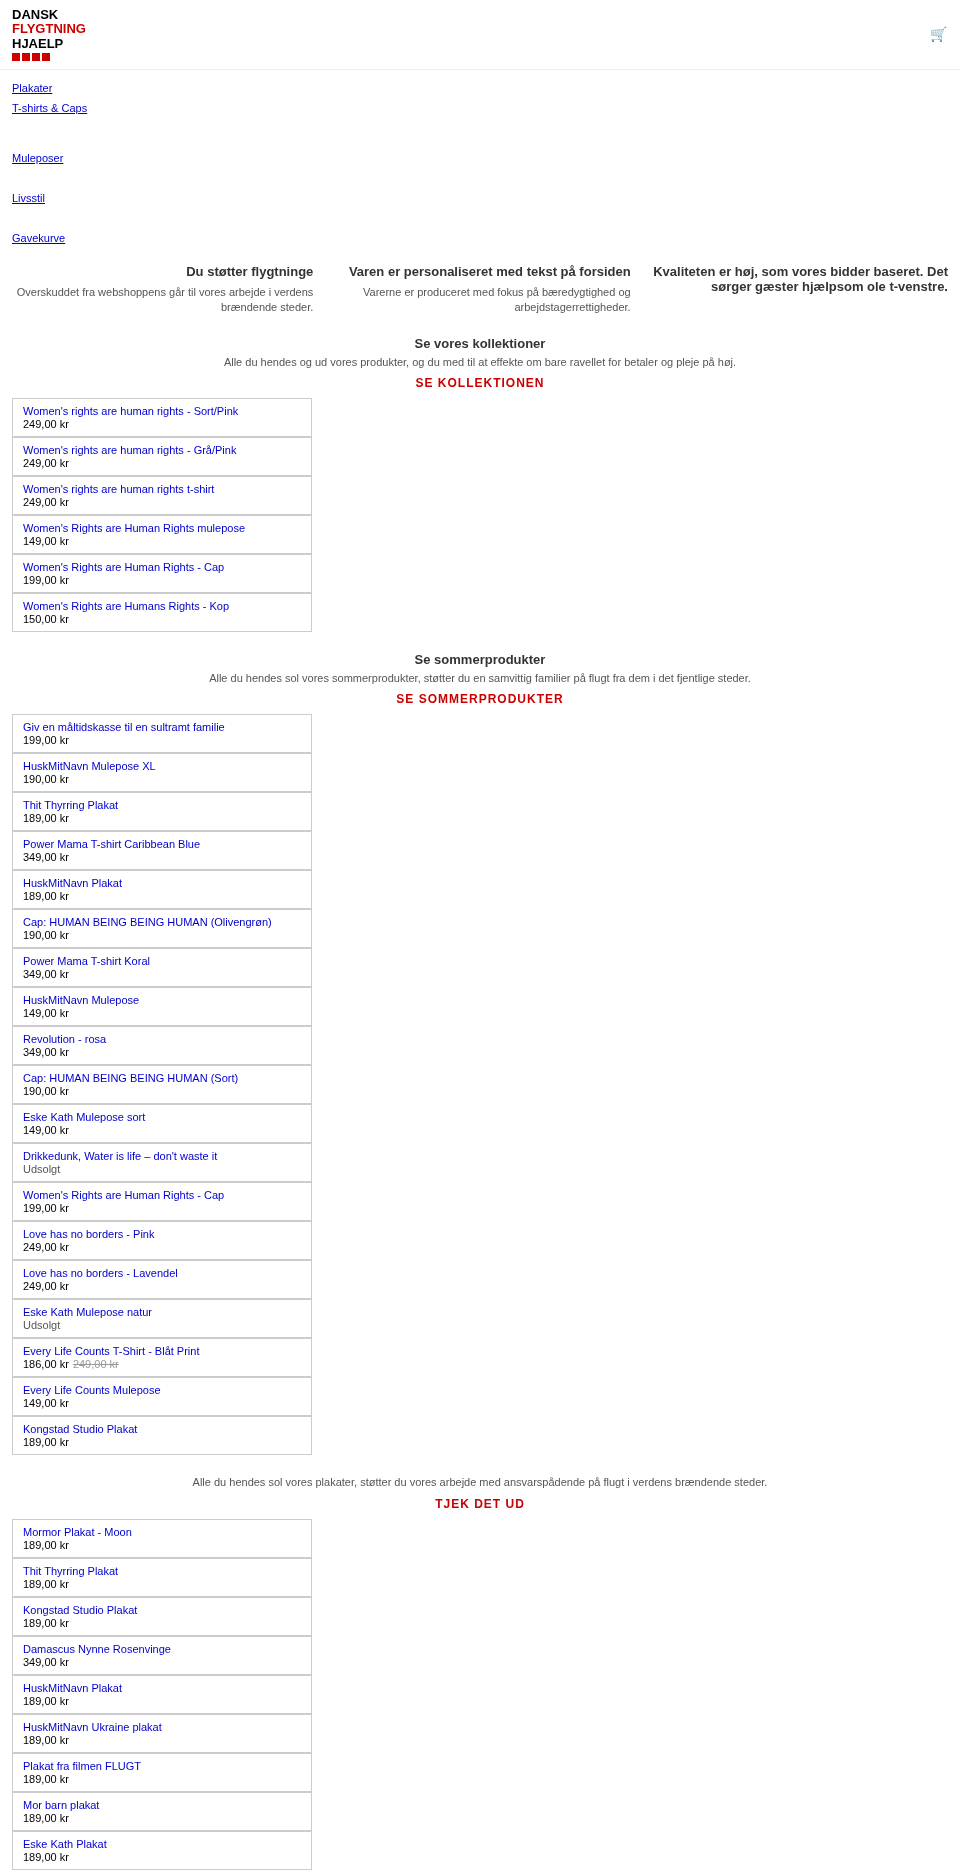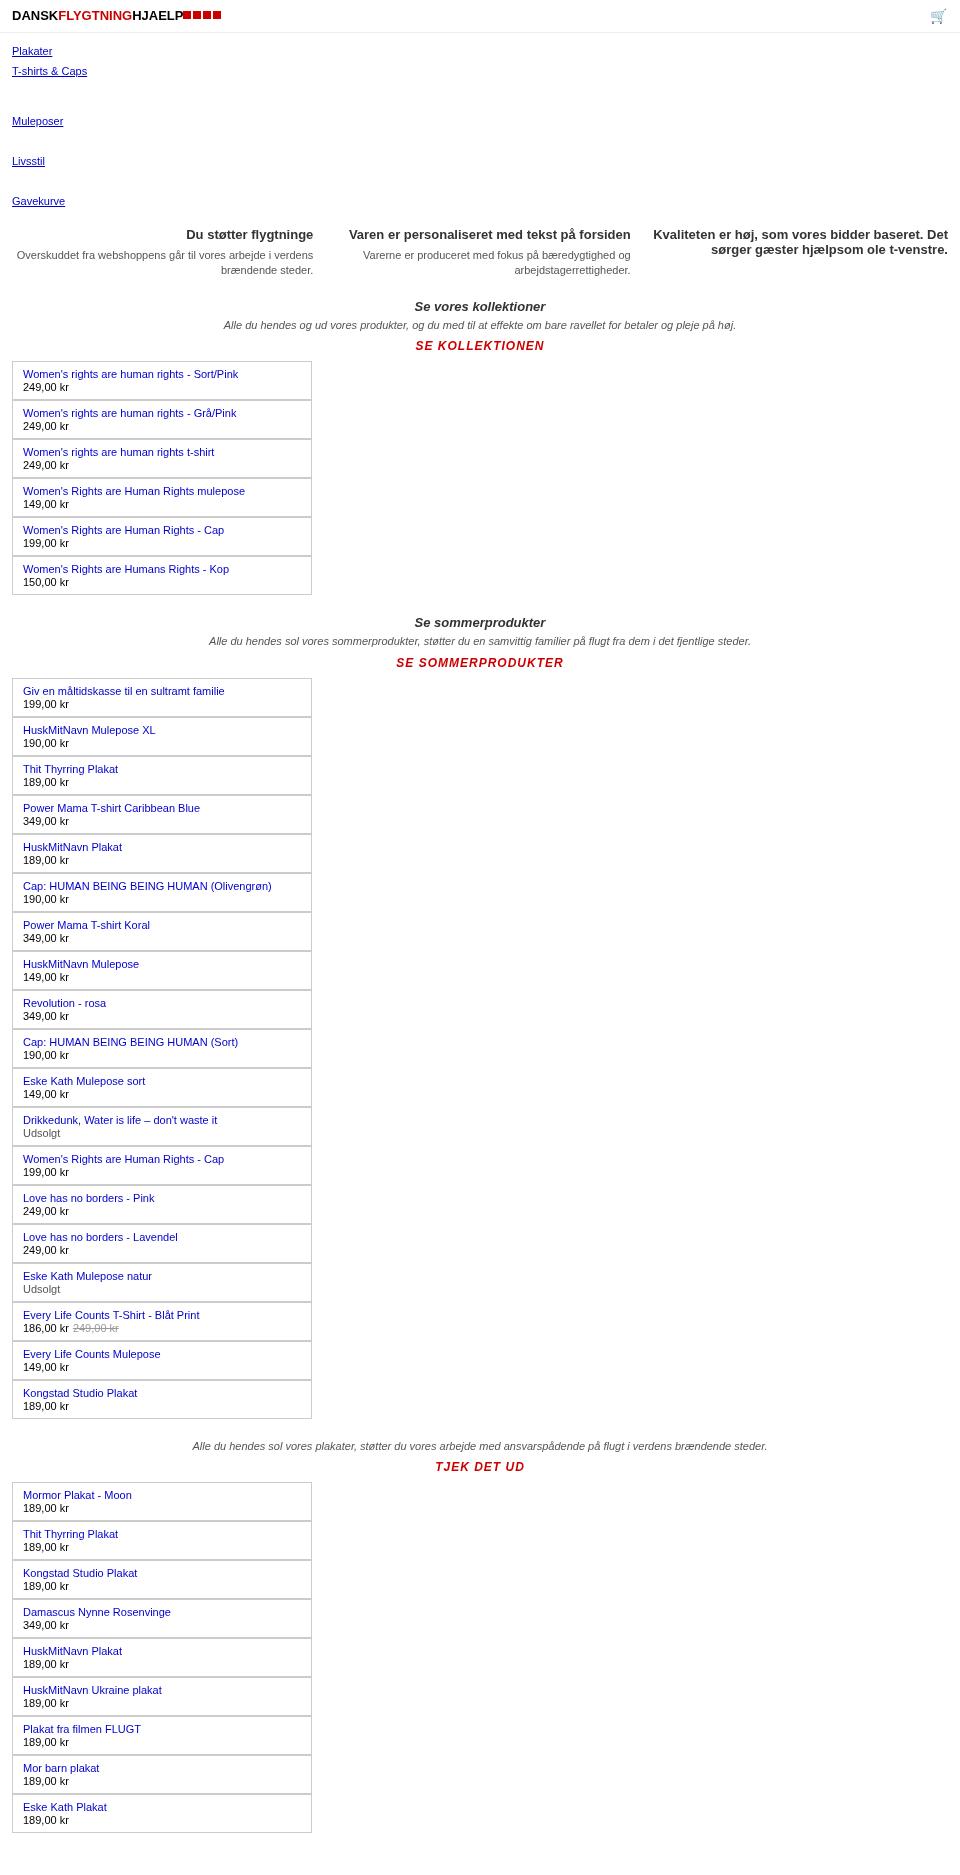--- a/index.html
+++ b/index.html
@@ -13,21 +13,21 @@
 
     
     .header {
       display: flex;
       align-items: center;
       padding: 8px 12px;
       border-bottom: 1px solid #eee;
     }
     .logo-box {
       display: flex;
-      flex-direction: row;
+      flex-direction: column;
       line-height: 1.1;
     }
     .logo-dansk { color: #000; font-weight: bold; font-size: 13px; }
     .logo-flygtning { color: #cc0000; font-weight: bold; font-size: 13px; }
     .logo-hjaelp { color: #000; font-weight: bold; font-size: 13px; }
     .logo-squares {
       display: flex;
       gap: 2px;
       margin-top: 2px;
     }
@@ -76,21 +76,20 @@
     .feature-text {
       font-size: 11px;
       color: #555;
       line-height: 1.4;
     }
 
     
     .section-header {
       text-align: center;
       margin: 16px 0 8px;
-      font-style: italic;
     }
     .section-title {
       font-weight: bold;
       font-size: 13px;
       color: #333;
       margin-bottom: 4px;
     }
     .section-desc {
       font-size: 11px;
       color: #555;

